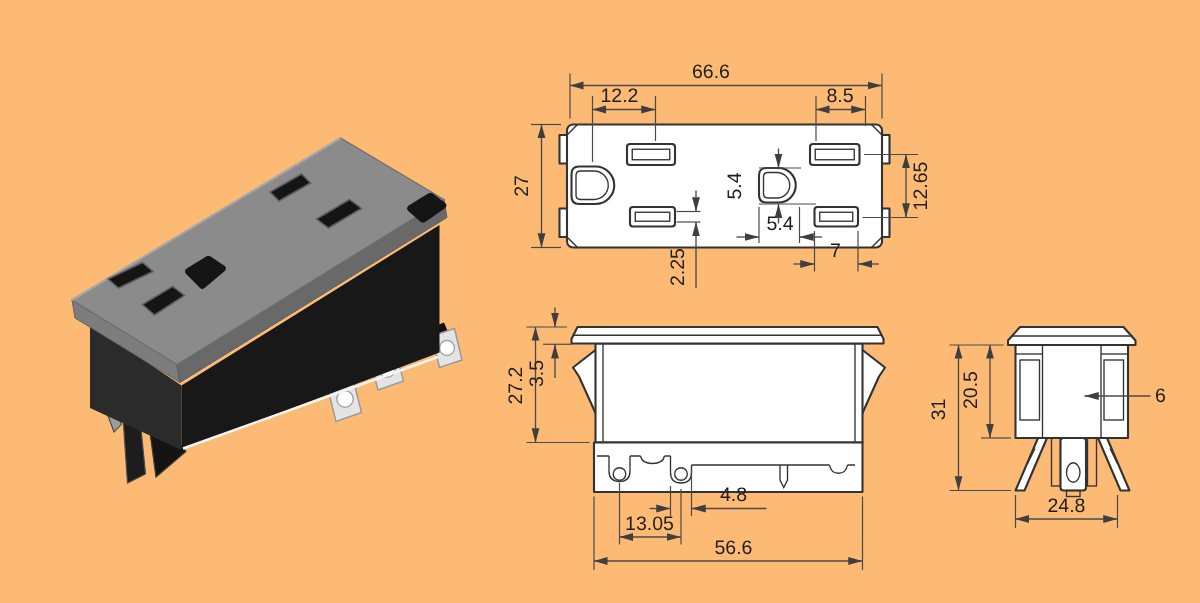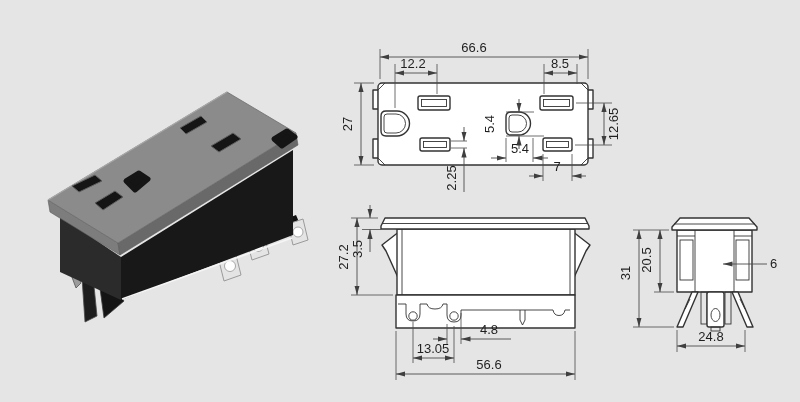--- a/index.html
+++ b/index.html
@@ -1,16 +1,16 @@
 <!DOCTYPE html>
 <html><head>
 <meta charset="utf-8">
 <style>
   html,body{margin:0;padding:0;background:#ffffff;}
-  .page{position:relative;width:800px;height:402px;background:#e5e5e5;overflow:hidden;
+  .page{position:relative;width:800px;height:402px;background:#fdba74;overflow:hidden;
         font-family:"Liberation Sans", sans-serif;}
   svg text{font-family:"Liberation Sans", sans-serif;font-size:13px;fill:#1f1f1f;}
   .ol{fill:none;stroke:#333;stroke-width:1.4;stroke-linejoin:round;stroke-linecap:round;}
   .olf{fill:#fff;stroke:#333;stroke-width:1.4;stroke-linejoin:round;}
   .tl{fill:none;stroke:#333;stroke-width:0.9;}
   .dim{fill:none;stroke:#4a4a4a;stroke-width:0.9;}
   .ext{fill:none;stroke:#4a4a4a;stroke-width:0.8;}
 </style>
 </head>
 <body>

